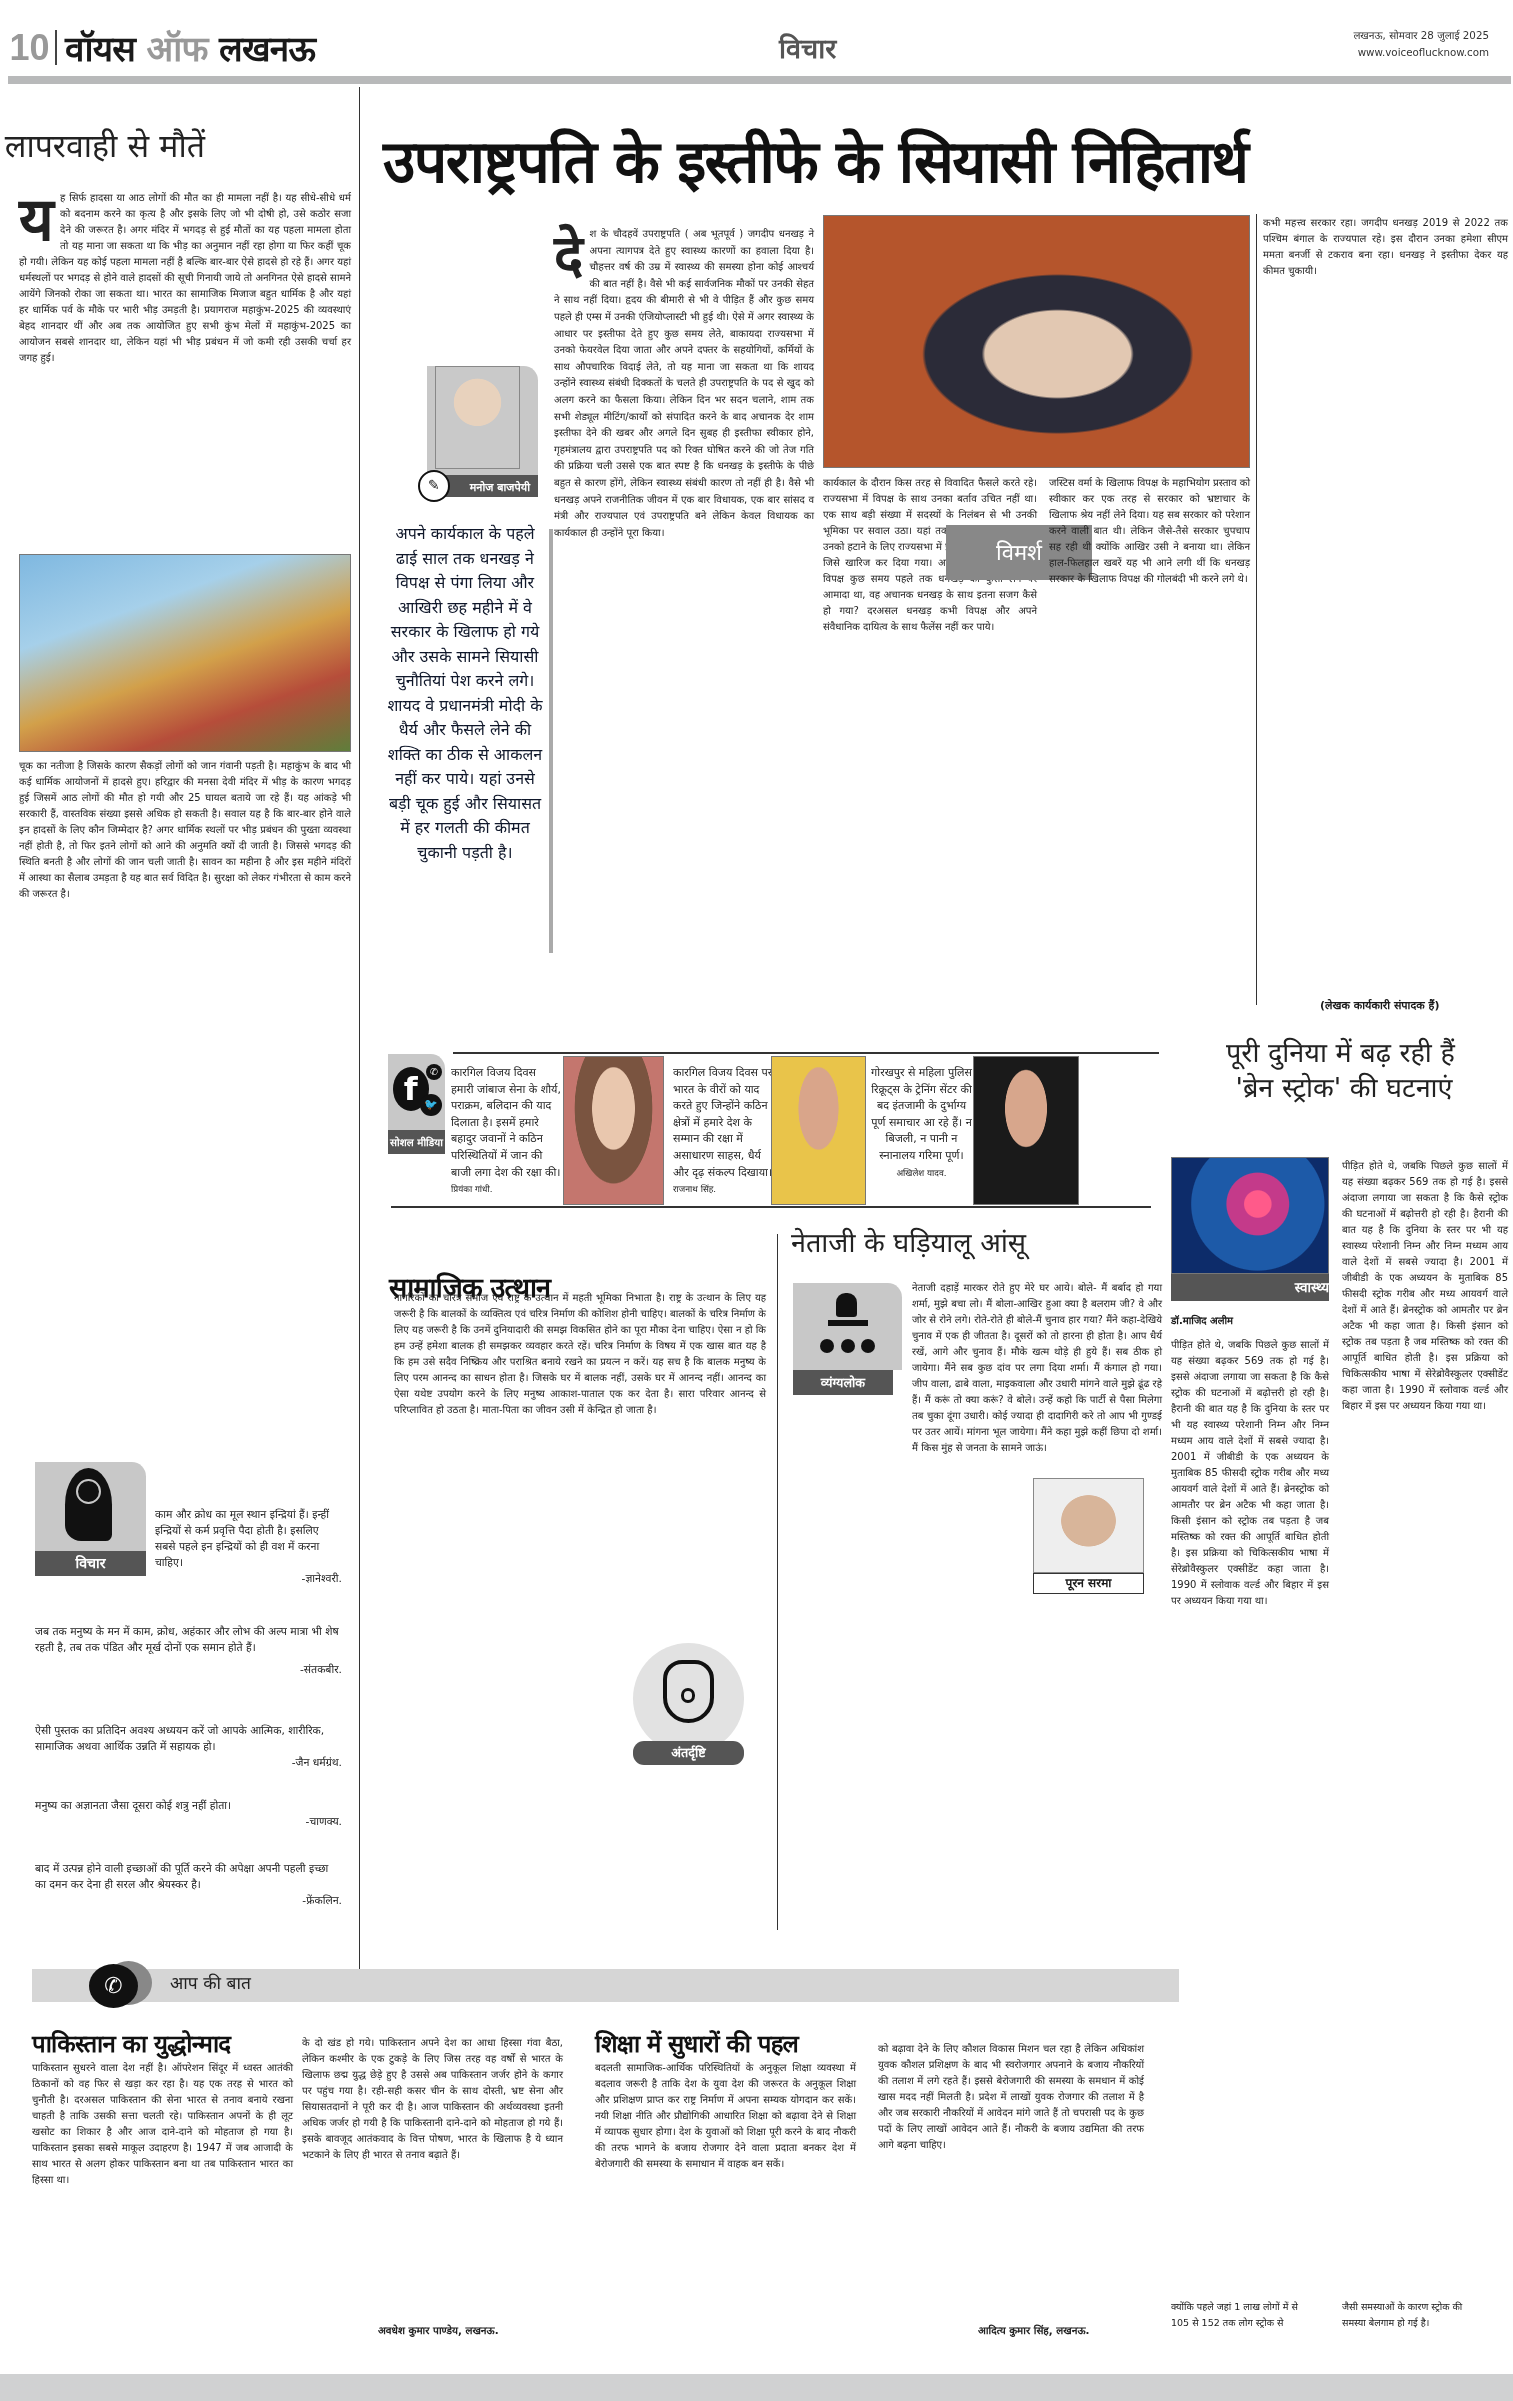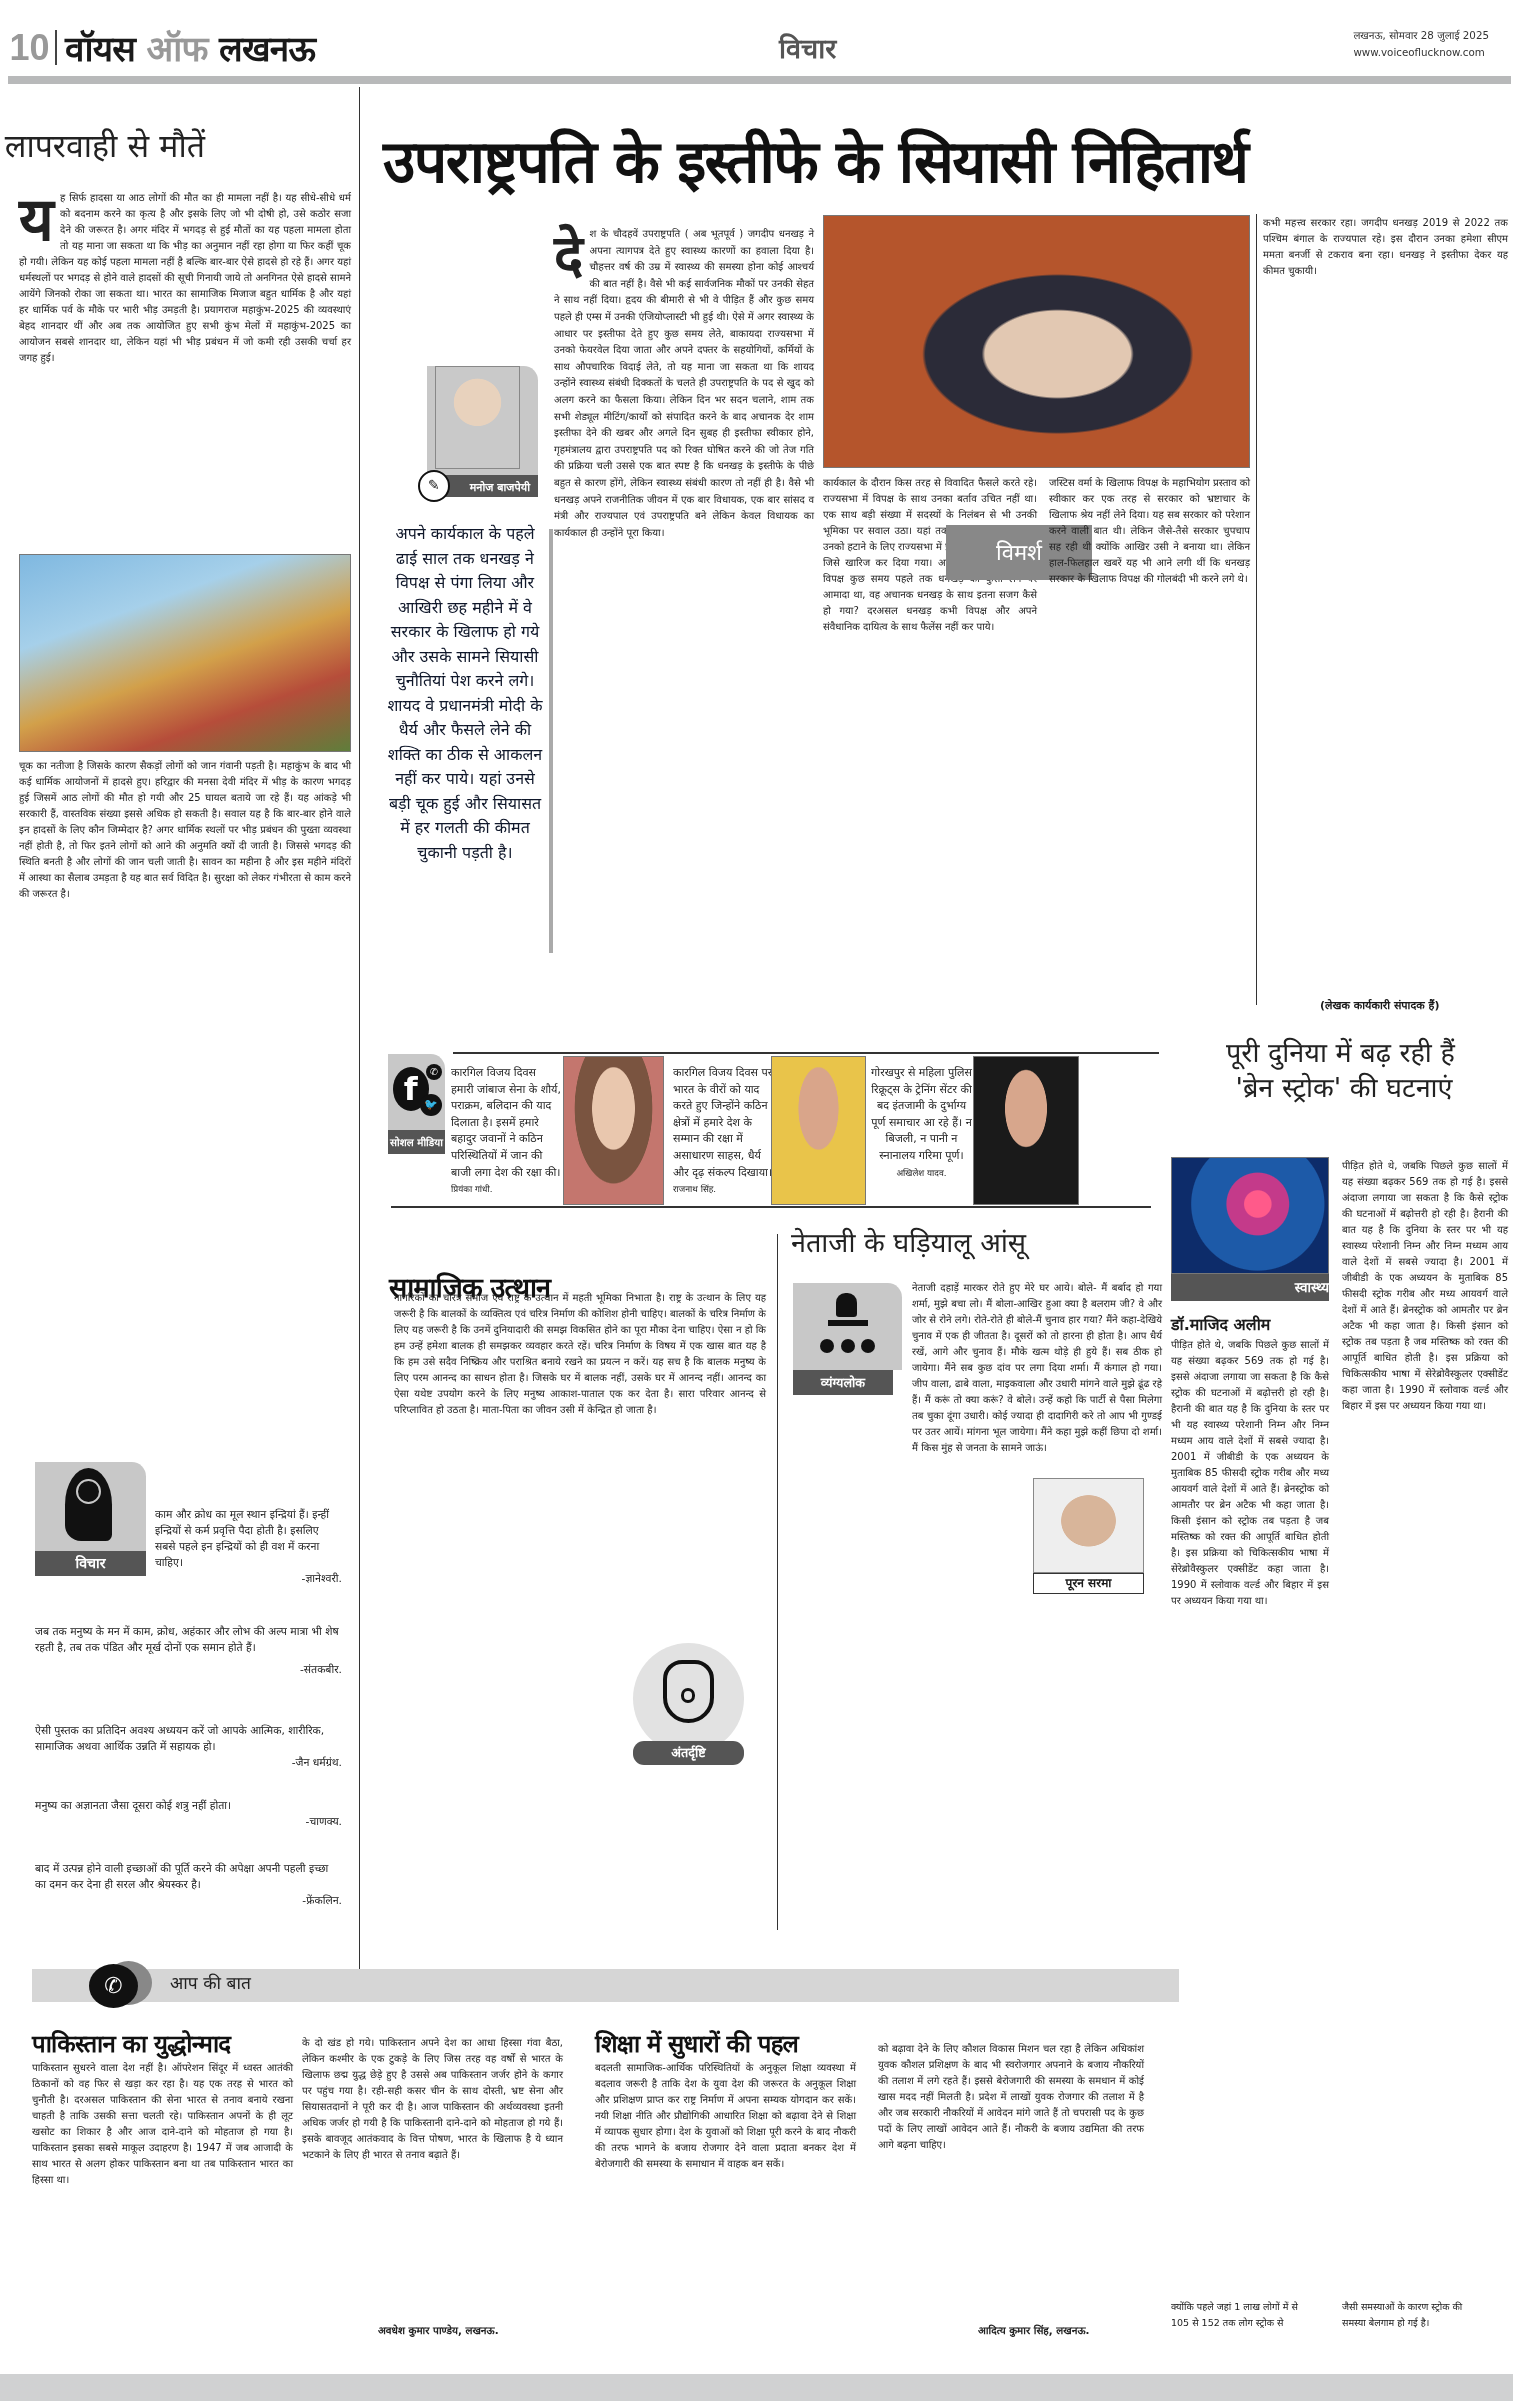--- a/index.html
+++ b/index.html
@@ -5,21 +5,21 @@
   * { box-sizing: border-box; margin: 0; padding: 0; }
   body { width: 1514px; height: 2401px; background: #fff; color: #1a1a1a; font-family: "DejaVu Sans", sans-serif; position: relative; overflow: hidden; }
   .abs { position: absolute; }
   .txt { font-size: 10px; line-height: 16px; text-align: justify; color: #222; }
   
   .mast-num { left: 9.5px; top: 27px; font-size: 36px; font-weight: bold; color: #999; font-family: "Liberation Sans", sans-serif; }
   .mast-sep { left: 55px; top: 30px; width: 1.6px; height: 35px; background: #444; }
   .mast-title { left: 65px; top: 24px; font-size: 35px; font-weight: bold; letter-spacing: -0.8px; font-family: "DejaVu Sans", sans-serif; }
   .mast-title .of { color: #999; }
   .mast-section { left: 779px; top: 28.5px; font-size: 27px; font-weight: bold; color: #555; }
-  .mast-date { right: 25px; top: 27px; font-size: 10.3px; color: #333; text-align: left; line-height: 17.4px; }
+  .mast-date { right: 25px; top: 27px; font-size: 10.3px; color: #333; text-align: right; line-height: 17.4px; }
   .mast-bar { left: 8px; top: 76px; width: 1503px; height: 8px; background: #b8b9ba; }
   .vline { background: #333; width: 0.8px; }
   .hline { background: #333; height: 1.6px; }
   h1.left-head { left: 4.7px; top: 123px; font-size: 32px; font-weight: normal; color: #222; }
   h1.main-head { left: 383px; top: 119px; font-size: 59px; font-weight: bold; letter-spacing: -1.6px; color: #111; }
   .dropcap { font-size: 60px; line-height: 55px; float: left; margin: 1.6px 6.3px 0 0; font-weight: bold; }
   .photo { background: linear-gradient(135deg,#c9b59a,#8a6a4e); border: 0.8px solid #777; }
   .photo-gray { background: linear-gradient(180deg,#d8d8d8,#9a9a9a); border: 0.8px solid #888; }
   .author-photo { left: 435px; top: 366px; width: 85px; height: 103px; background: radial-gradient(circle at 50% 35%, #e8d2bd 0 30%, #c9c9c9 31% 100%); border: 0.8px solid #888; }
   .author-name { left: 427px; top: 475px; width: 111px; height: 22px; background: #555; color: #fff; font-size: 11px; font-weight: bold; text-align: right; padding: 4px 8px 0 0; }
@@ -114,21 +114,21 @@
 </div>
 <div class="abs photo" style="left:973px;top:1056px;width:106px;height:149px;background:radial-gradient(ellipse at 50% 35%,#d7a68c 0 28%,#1a1a1a 29% 100%);"></div>
 <div class="abs hline" style="left:391px;top:1206px;width:760px;height:1.6px;"></div>
 
 <div class="abs h2-light" style="left:1226px;top:1035px;width:332px;font-size:27px;line-height:35px;">
   <div>पूरी दुनिया में बढ़ रही हैं</div>
   <div style="padding-left:9.5px;">'ब्रेन स्ट्रोक' की घटनाएं</div>
 </div>
 <div class="abs photo" style="left:1171px;top:1157px;width:158px;height:117px;background:radial-gradient(circle at 55% 40%,#ff5a8a 0 12%,#c43a8a 13% 28%,#1d5aa8 29% 60%,#0d2c6a 61% 100%);"></div>
 <div class="abs section-tag" style="left:1171px;top:1274px;width:158px;height:27px;font-size:13.5px;line-height:27px;text-align:right;">स्वास्थ्य</div>
-<div class="abs" style="left:1171px;top:1313px;font-size:16px;font-weight:bold;">डॉ.माजिद अलीम</div>
+<div class="abs" style="left:1171px;top:1313px;font-size:10px;font-weight:bold;">डॉ.माजिद अलीम</div>
 <div class="abs txt" style="left:1342px;top:1158px;width:166px;">पीड़ित होते थे, जबकि पिछले कुछ सालों में यह संख्या बढ़कर 569 तक हो गई है। इससे अंदाजा लगाया जा सकता है कि कैसे स्ट्रोक की घटनाओं में बढ़ोत्तरी हो रही है। हैरानी की बात यह है कि दुनिया के स्तर पर भी यह स्वास्थ्य परेशानी निम्न और निम्न मध्यम आय वाले देशों में सबसे ज्यादा है। 2001 में जीबीडी के एक अध्ययन के मुताबिक 85 फीसदी स्ट्रोक गरीब और मध्य आयवर्ग वाले देशों में आते हैं। ब्रेनस्ट्रोक को आमतौर पर ब्रेन अटैक भी कहा जाता है। किसी इंसान को स्ट्रोक तब पड़ता है जब मस्तिष्क को रक्त की आपूर्ति बाधित होती है। इस प्रक्रिया को चिकित्सकीय भाषा में सेरेब्रोवैस्कुलर एक्सीडेंट कहा जाता है। 1990 में स्लोवाक वर्ल्ड और बिहार में इस पर अध्ययन किया गया था।</div>
 <div class="abs txt" style="left:1171px;top:1337px;width:158px;">पीड़ित होते थे, जबकि पिछले कुछ सालों में यह संख्या बढ़कर 569 तक हो गई है। इससे अंदाजा लगाया जा सकता है कि कैसे स्ट्रोक की घटनाओं में बढ़ोत्तरी हो रही है। हैरानी की बात यह है कि दुनिया के स्तर पर भी यह स्वास्थ्य परेशानी निम्न और निम्न मध्यम आय वाले देशों में सबसे ज्यादा है। 2001 में जीबीडी के एक अध्ययन के मुताबिक 85 फीसदी स्ट्रोक गरीब और मध्य आयवर्ग वाले देशों में आते हैं। ब्रेनस्ट्रोक को आमतौर पर ब्रेन अटैक भी कहा जाता है। किसी इंसान को स्ट्रोक तब पड़ता है जब मस्तिष्क को रक्त की आपूर्ति बाधित होती है। इस प्रक्रिया को चिकित्सकीय भाषा में सेरेब्रोवैस्कुलर एक्सीडेंट कहा जाता है। 1990 में स्लोवाक वर्ल्ड और बिहार में इस पर अध्ययन किया गया था।</div>
 
 <div class="abs icon-box" style="left:35px;top:1462px;width:111px;height:89px;">
   <div style="position:absolute;left:30px;top:6.3px;width:47px;height:73px;border-radius:50% 50% 6.3px 16px;background:#111;">
     <div style="position:absolute;left:11px;top:11px;width:25px;height:25px;border-radius:50%;border:2.4px solid #c8c8c8;"></div>
   </div>
 </div>
 <div class="abs section-tag" style="left:35px;top:1551px;width:111px;height:25px;font-size:14.2px;line-height:25px;">विचार</div>
 <div class="abs" style="left:155px;top:1507px;width:187px;font-size:10.7px;line-height:16px;">

